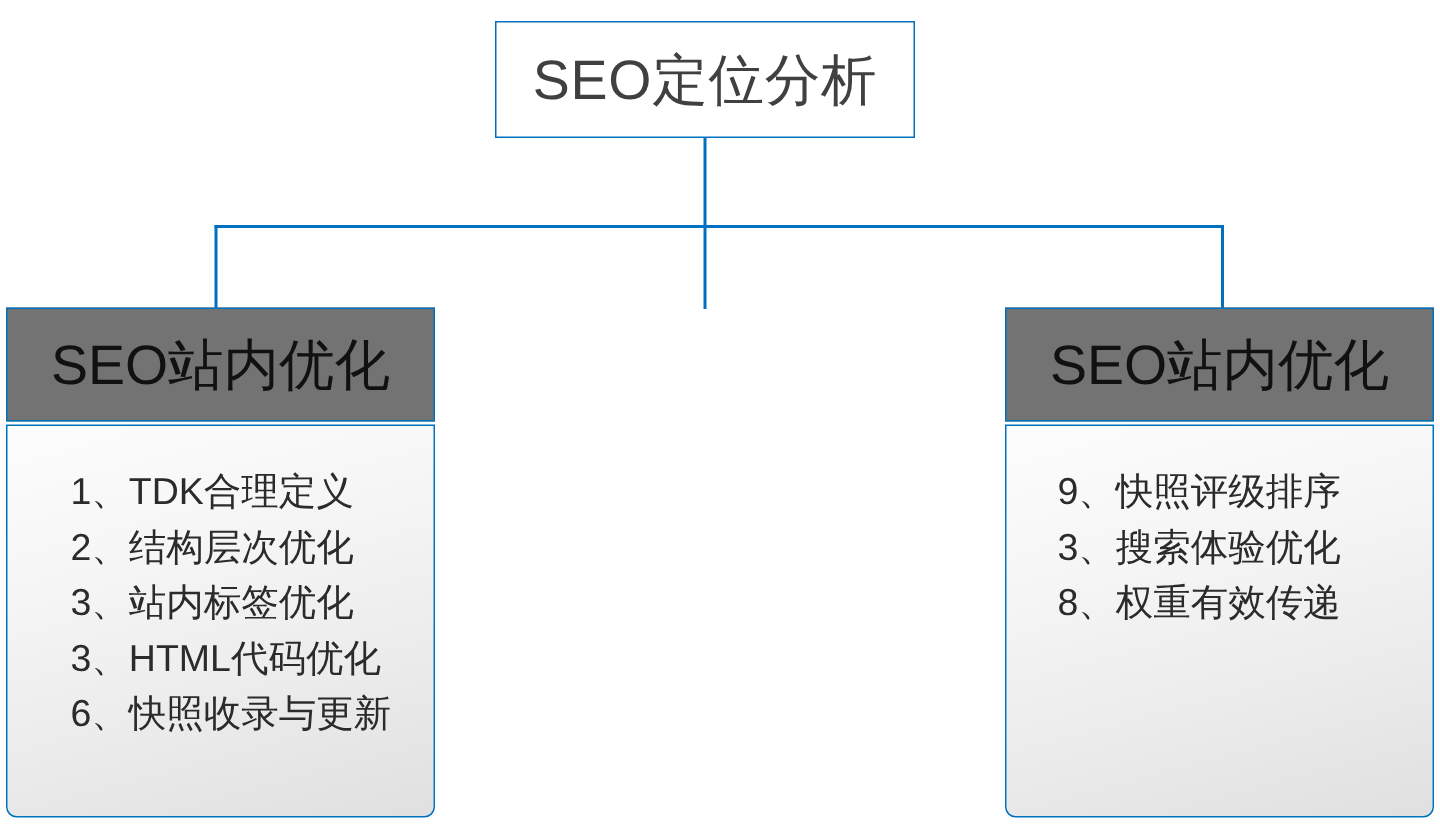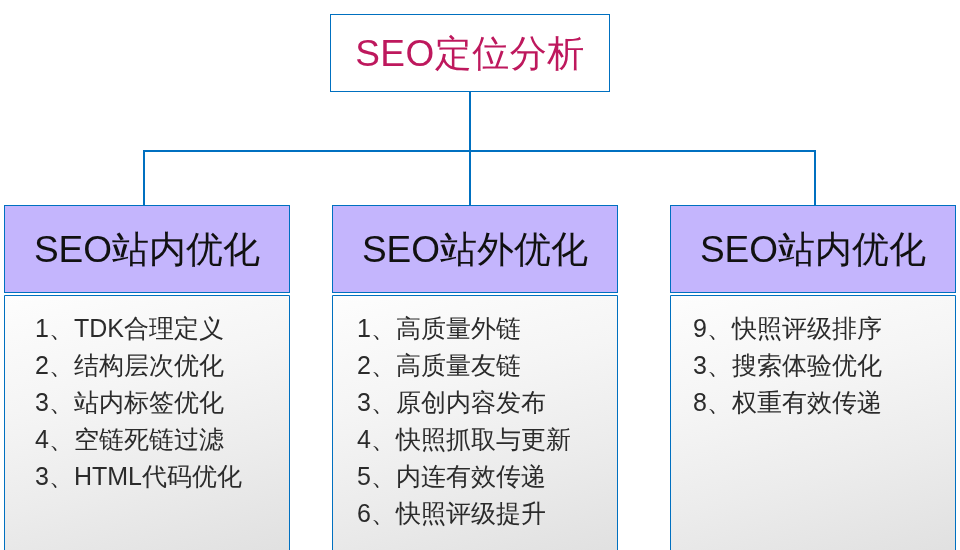--- a/index.html
+++ b/index.html
@@ -29,21 +29,21 @@
     border: 1.4px solid #0070C0;
     background: #ffffff;
     display: flex;
     align-items: center;
     justify-content: center;
   }
   .node-root .title {
     font-size: 37px;
     line-height: 1;
     letter-spacing: 0.5px;
-    color: #be185d;
+    color: #404040;
     white-space: nowrap;
   }
 
   
   .conn {
     position: absolute;
     background: #0070C0;
   }
   .conn.v { width: 2px; }
   .conn.h { height: 2px; }
@@ -53,23 +53,23 @@
     position: absolute;
     top: 205px;
     width: 286px;
   }
   .col-0 { left: 4px; }
   .col-1 { left: 332px; }
   .col-2 { left: 670px; }
 
   .col-header {
     box-sizing: border-box;
-    height: 88px;
+    height: 76px;
     border: 1.4px solid #0070C0;
-    background: #c4b5fd;
+    background: #737373;
     display: flex;
     align-items: center;
     justify-content: center;
   }
   .col-header .htext {
     font-size: 37px;
     line-height: 1;
     color: #111111;
     white-space: nowrap;
   }
@@ -80,21 +80,21 @@
     height: 262px;
     border: 1.4px solid #0070C0;
     border-radius: 0 0 7px 7px;
     background: linear-gradient(165deg, #fdfdfd 0%, #f5f5f5 35%, #ececec 65%, #e0e0e0 100%);
     padding: 14px 0 10px 0;
     display: flex;
     flex-direction: column;
     align-items: flex-start;
   }
   .bullet-list {
-    margin: 0;
+    margin: 12px;
     padding: 0 0 0 30px;
     list-style: none;
   }
   .bullet-list li {
     font-size: 25px;
     line-height: 37px;
     color: #2b2b2b;
     white-space: nowrap;
   }
   .col-2 .bullet-list { padding-left: 22px; }
@@ -117,41 +117,26 @@
 
   <div class="column col-0">
     <div class="col-header">
       <span class="htext">SEO站内优化</span>
     </div>
     <div class="col-body">
       <ul class="bullet-list">
         <li>1、TDK合理定义</li>
         <li>2、结构层次优化</li>
         <li>3、站内标签优化</li>
-        <li>4、空链死链过滤</li>
         <li>3、HTML代码优化</li>
+        <li>6、快照收录与更新</li>
       </ul>
     </div>
   </div>
 
-  <div class="column col-1">
-    <div class="col-header">
-      <span class="htext">SEO站外优化</span>
-    </div>
-    <div class="col-body">
-      <ul class="bullet-list">
-        <li>1、高质量外链</li>
-        <li>2、高质量友链</li>
-        <li>3、原创内容发布</li>
-        <li>4、快照抓取与更新</li>
-        <li>5、内连有效传递</li>
-        <li>6、快照评级提升</li>
-      </ul>
-    </div>
-  </div>
 
   <div class="column col-2">
     <div class="col-header">
       <span class="htext">SEO站内优化</span>
     </div>
     <div class="col-body">
       <ul class="bullet-list">
         <li>9、快照评级排序</li>
         <li>3、搜索体验优化</li>
         <li>8、权重有效传递</li>

